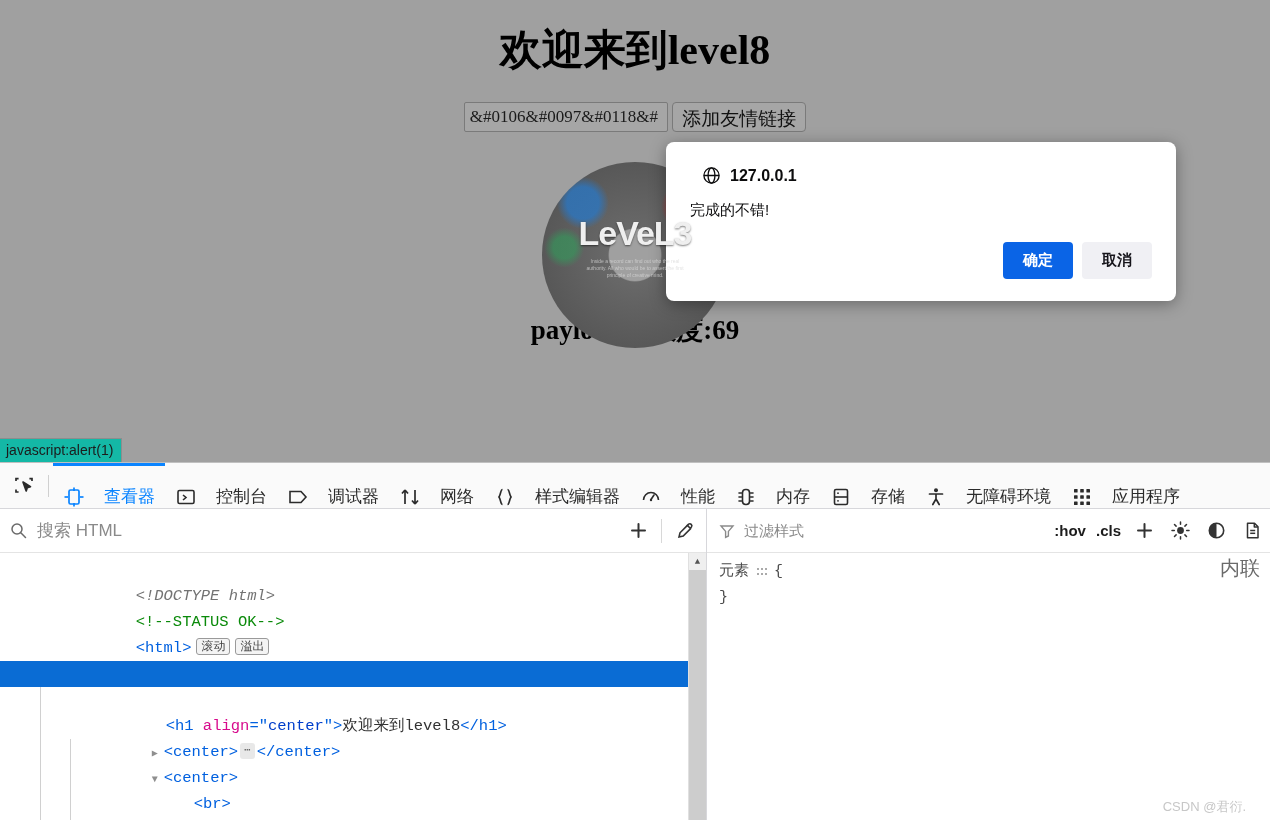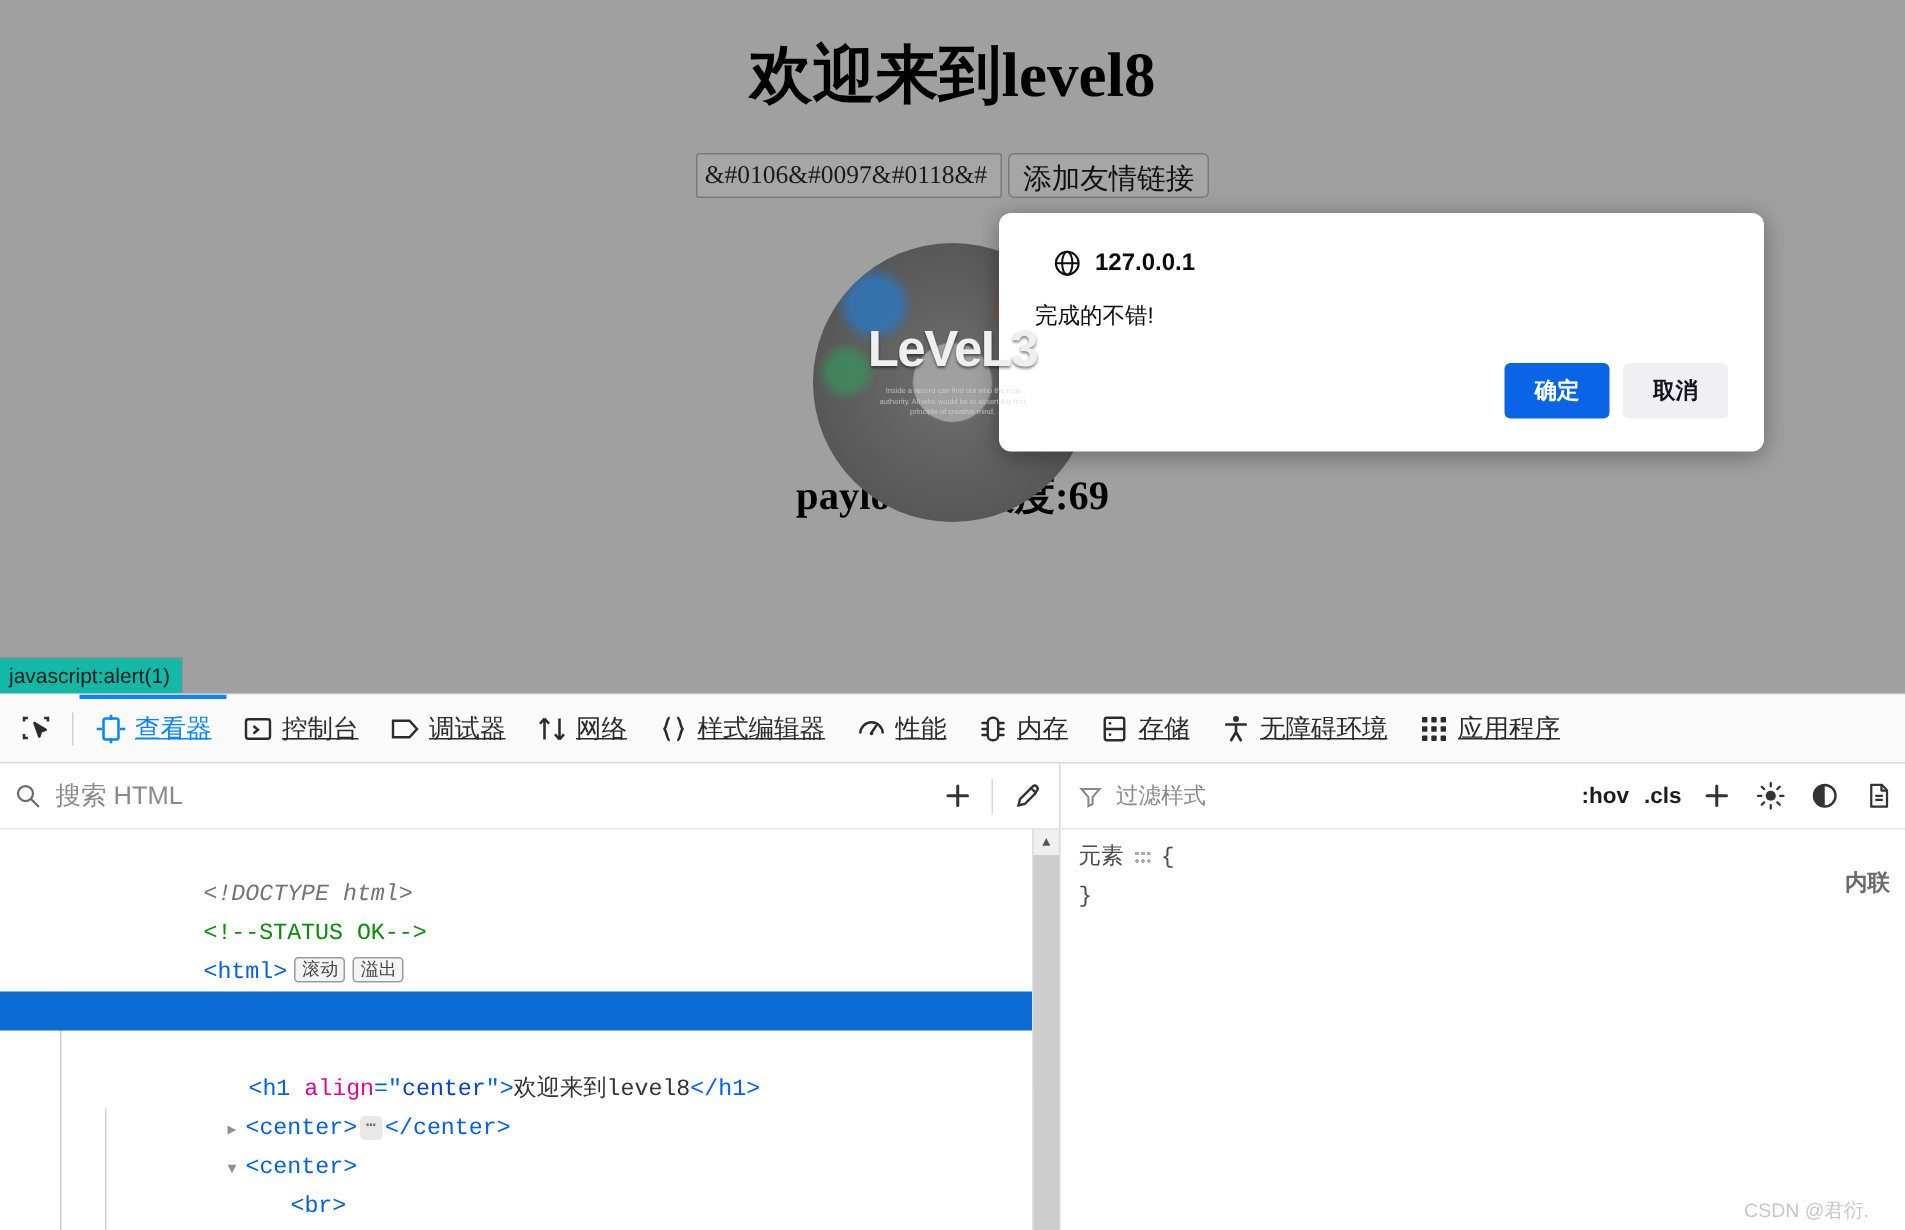--- a/index.html
+++ b/index.html
@@ -210,30 +210,29 @@
     display: flex; align-items: center; justify-content: center;
     cursor: pointer;
   }
   .tb-sep {
     width: 1px; height: 22px;
     background: #d0d0d0;
     margin: 0 4px;
   }
   .dt-tab {
     display: flex;
-    align-items: center;
-    gap: 5px;
+    align-items: flex-end;
+    gap: 19px;
     height: 44px;
     padding: 0 10px;
     font-size: 17px;
     color: #2b2b2b;
     cursor: pointer;
     position: relative;
     flex: 0 0 auto;
-    text-decoration: underline;
   }
   .dt-tab.active { color: #0a84ff; }
   .dt-tab.active::before {
     content: "";
     position: absolute;
     left: 0; right: 0; top: -1px;
     height: 3px;
     background: #0a84ff;
   }
   .dt-tab .ti { width: 22px; height: 22px; display: block; }
@@ -396,25 +395,24 @@
     position: relative;
     font-family: "Liberation Mono", "DejaVu Sans Mono", monospace;
     font-size: 15px;
     line-height: 26px;
     color: #4a4a4a;
     padding: 6px 0 0 12px;
   }
   .rule-head { display: flex; align-items: center; gap: 7px; }
   .rule-src {
     position: absolute;
-    right: 10px; top: 23px;
-    font-family: "Liberation Sans", sans-serif;
-    font-size: 15px;
+    right: 10px; top: 2px;
+    font-family: "Liberation Sans", sans-serif;
+    font-size: 20px;
     color: #6a6a6a;
-    font-weight: bold;
   }
   .dots-grid {
     display: inline-block;
     width: 11px; height: 11px;
     background-image:
       radial-gradient(#aaa 45%, transparent 46%),
       radial-gradient(#aaa 45%, transparent 46%),
       radial-gradient(#aaa 45%, transparent 46%),
       radial-gradient(#aaa 45%, transparent 46%),
       radial-gradient(#aaa 45%, transparent 46%),

